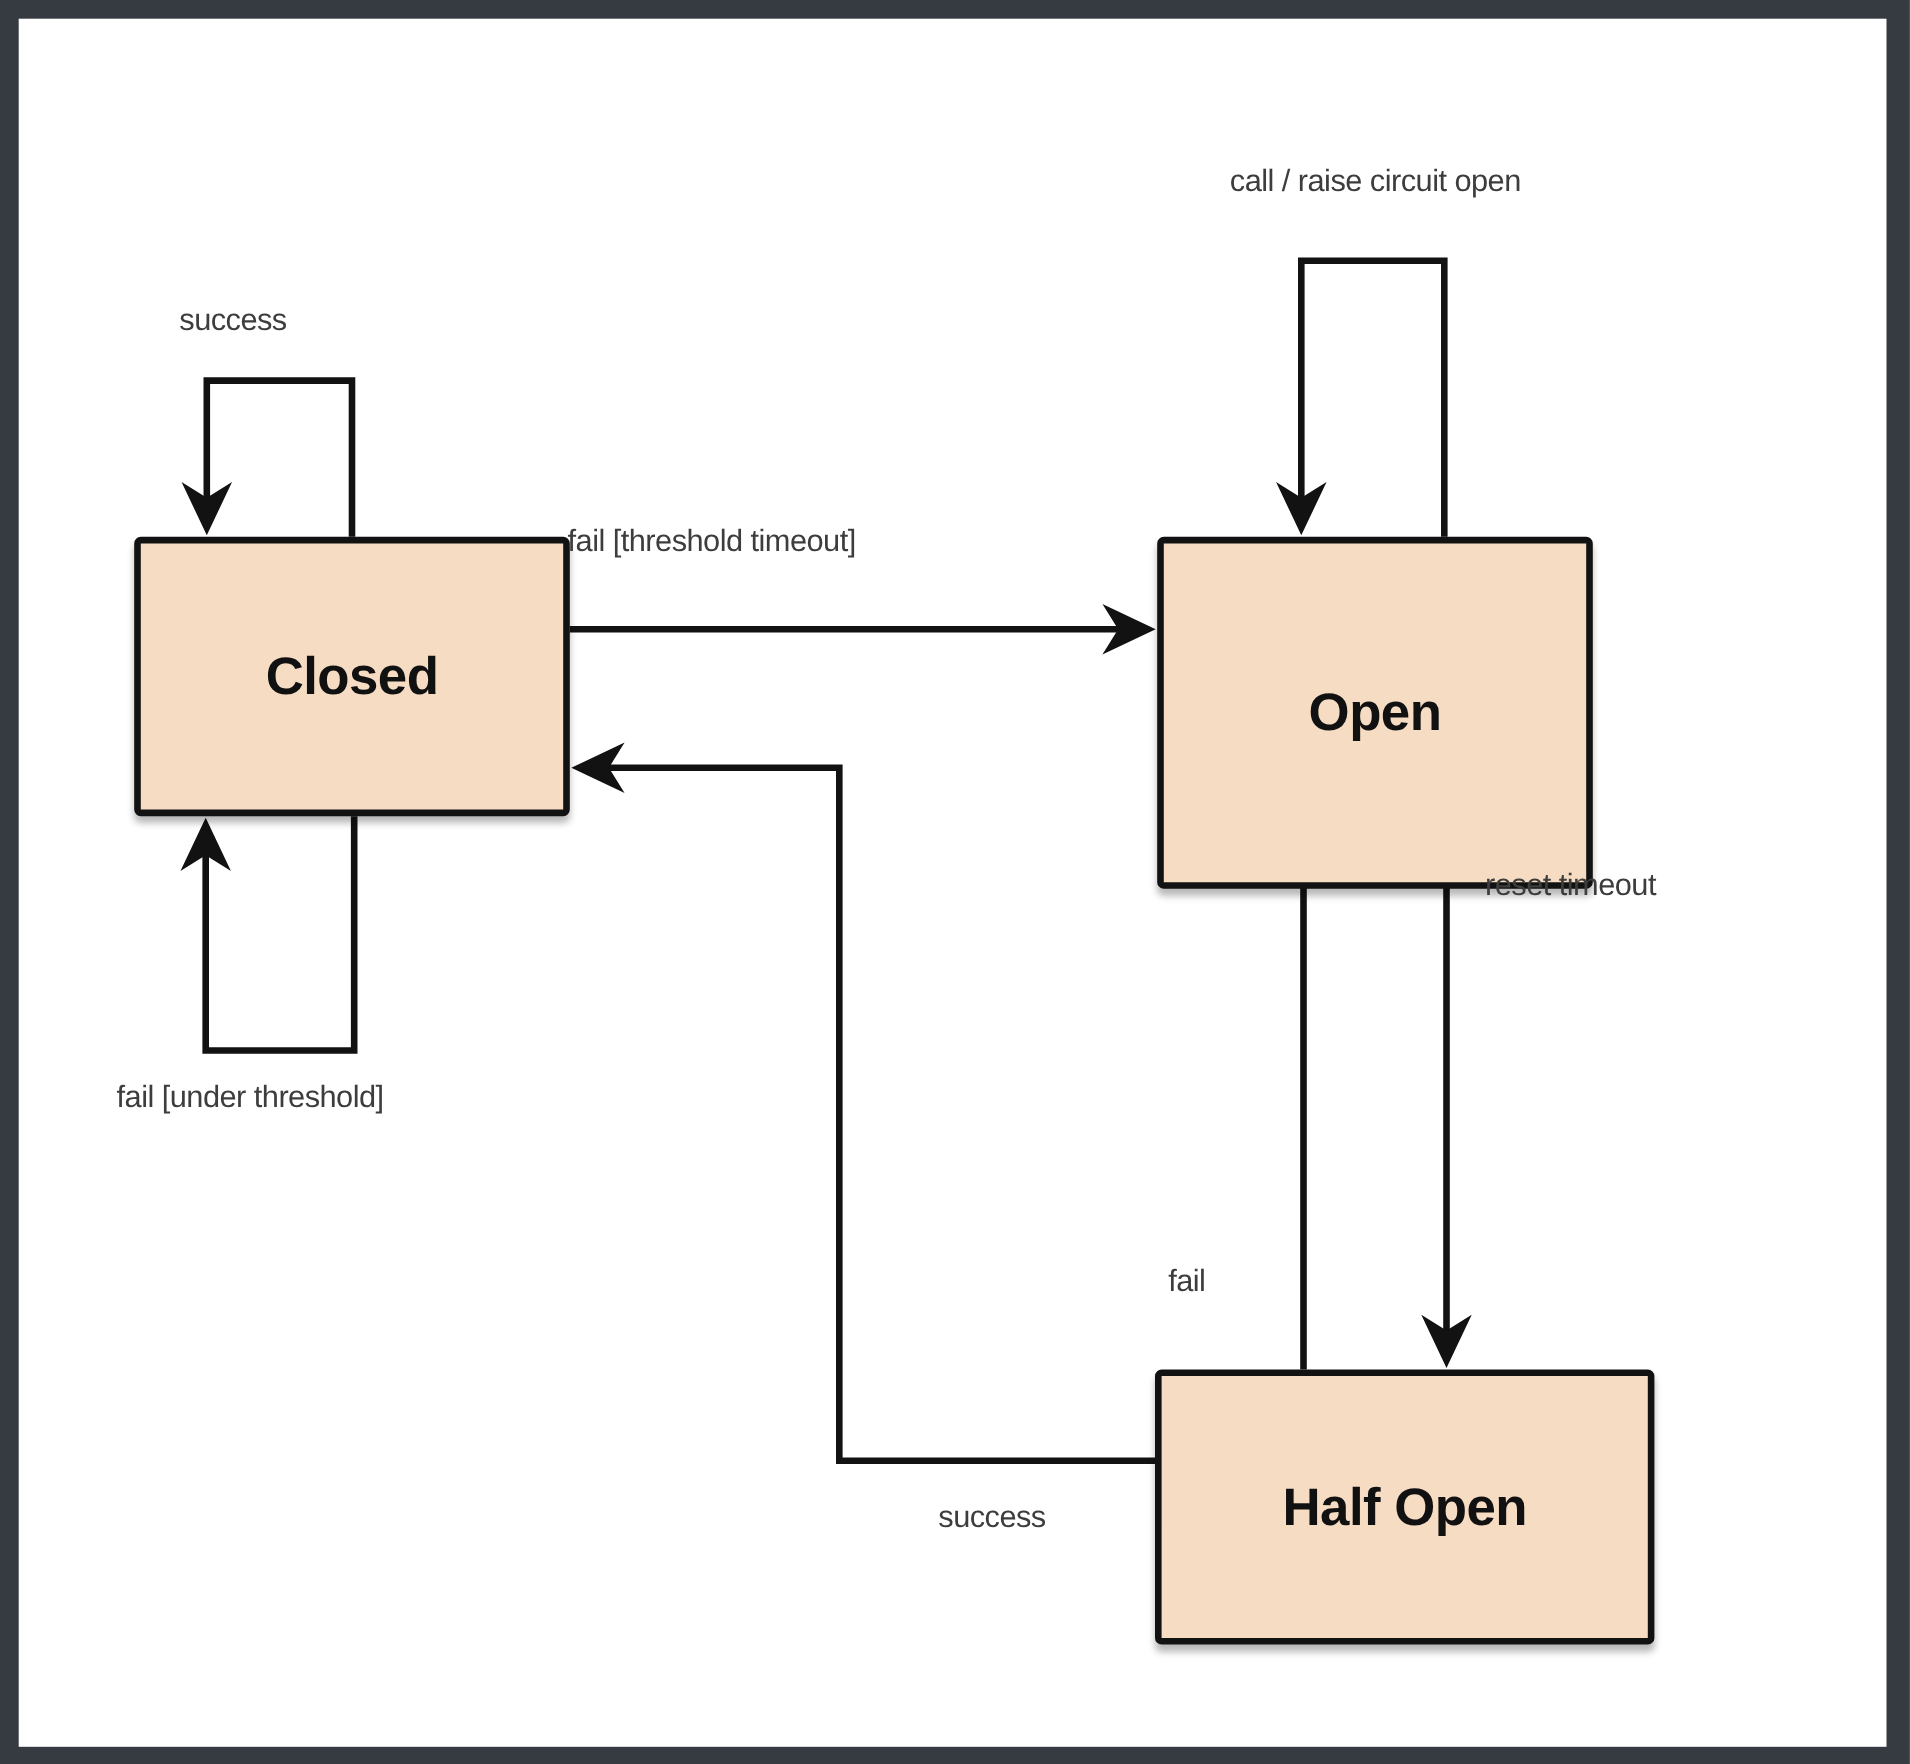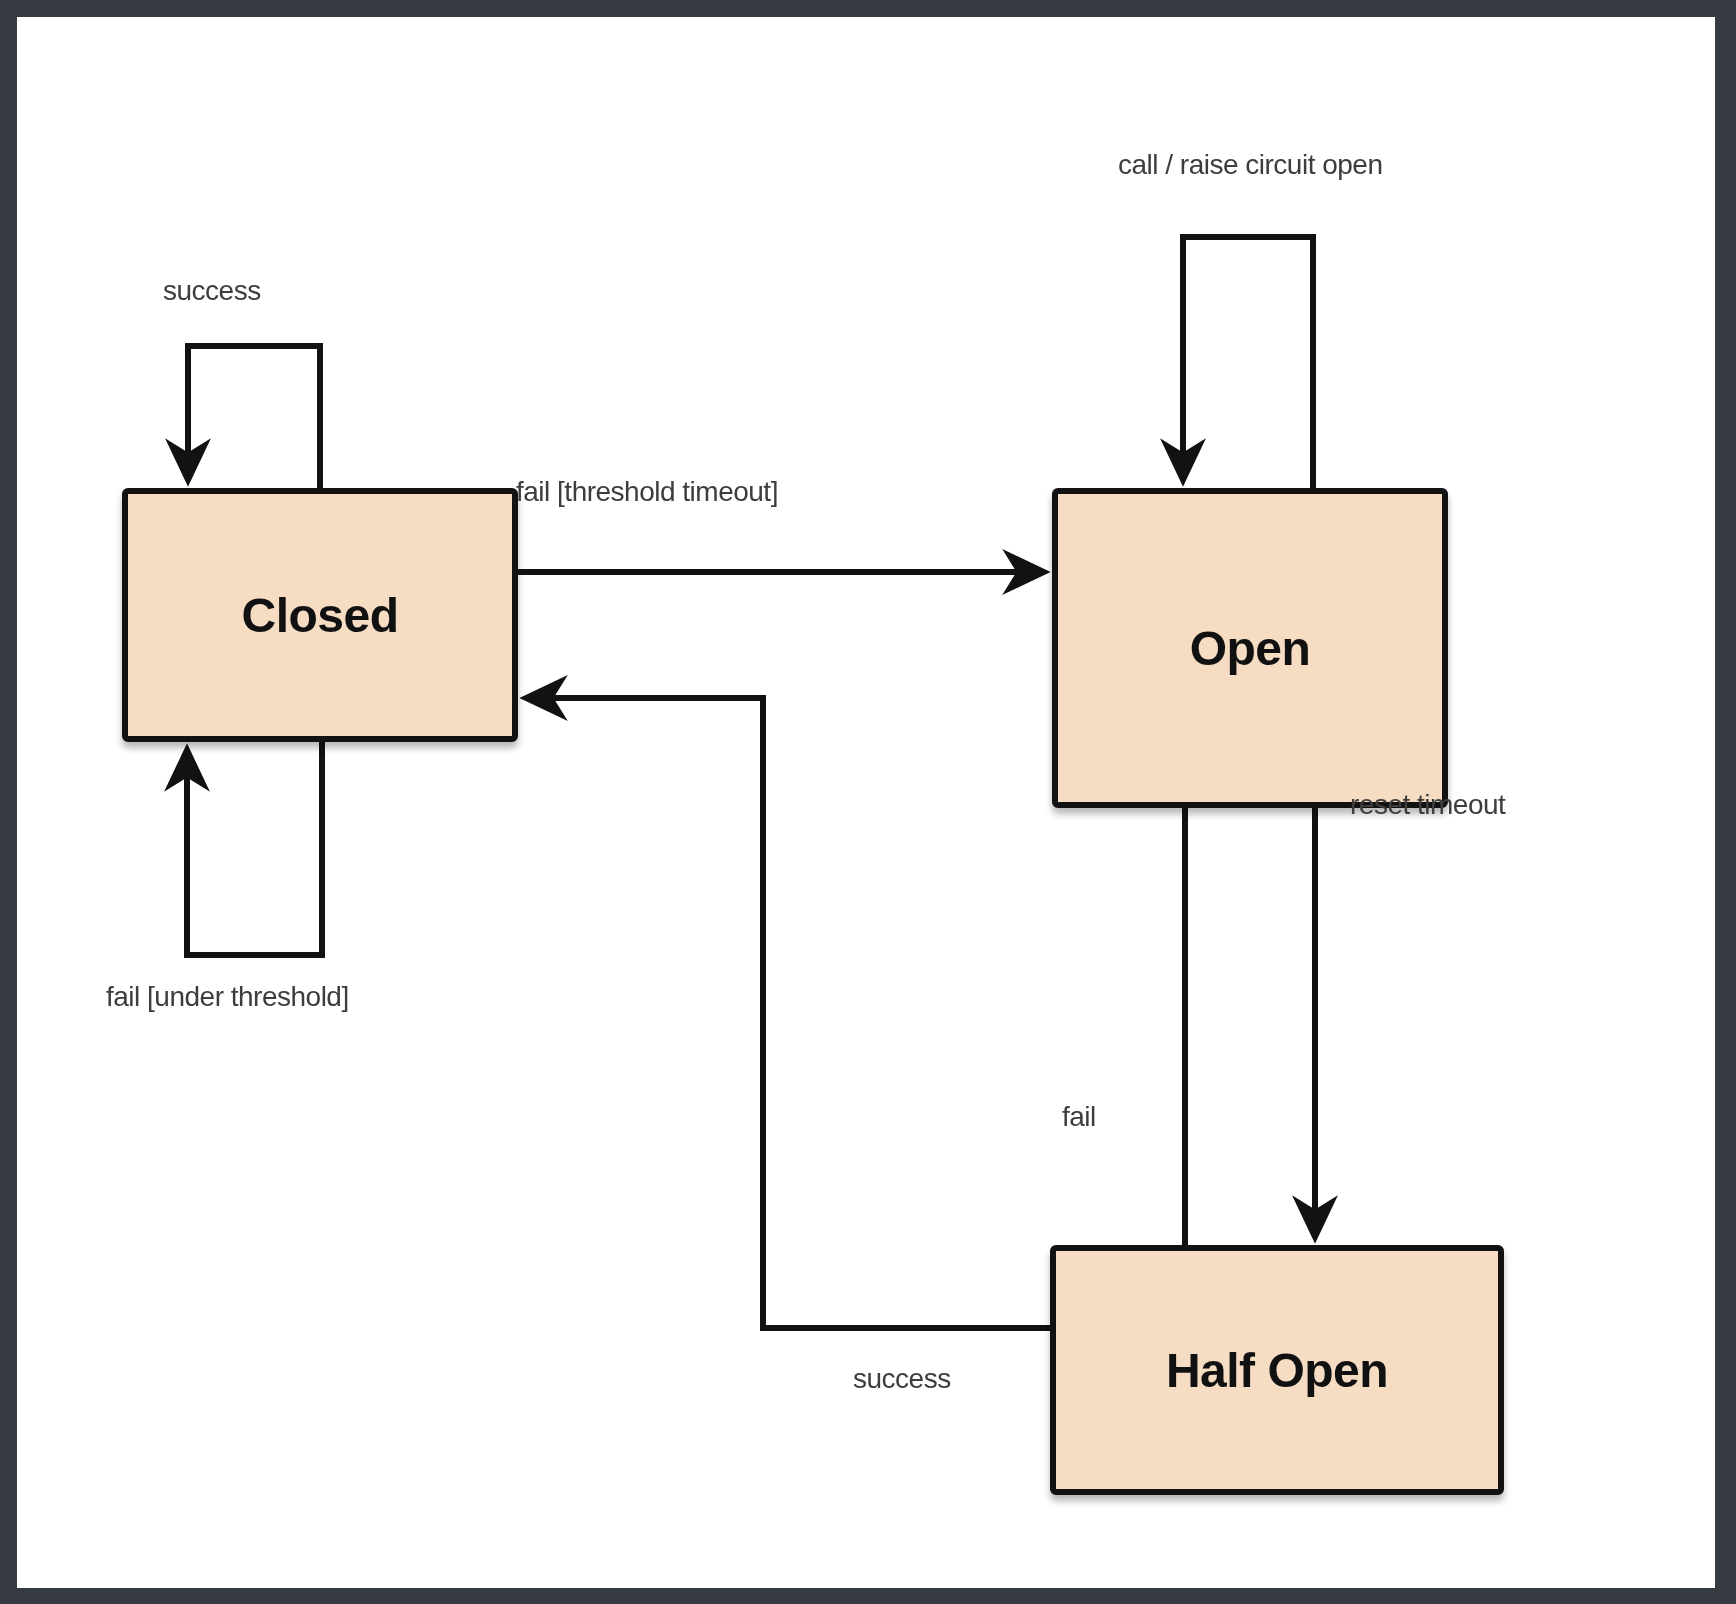--- a/index.html
+++ b/index.html
@@ -70,21 +70,21 @@
   }
   #state-closed   { left:122px;  top:488px;  width:396px; height:254px; }
   #state-open     { left:1052px; top:488px;  width:396px; height:320px; }
   #state-halfopen { left:1050px; top:1245px; width:454px; height:250px; }
 
   #label-success-closed-loop { left:163px;  top:276px;  }
   #label-fail-under          { left:106px;  top:982px;  }
   #label-fail-threshold      { left:516px;  top:477px;  }
   #label-call-raise          { left:1118px; top:150px;  }
   #label-reset-timeout       { left:1350px; top:790px;  }
-  #label-fail-halfopen       { left:1062px; top:1102px; }
+  #label-fail-halfopen       { left:1062px; top:1150px; }
   #label-success-halfopen    { left:853px;  top:1364px; }
 </style>
 </head>
 <body>
 
 <div class="canvas">
   <div class="page"></div>
 
   <svg class="edges" viewBox="0 0 1736 1604" aria-hidden="true">
     <defs>

